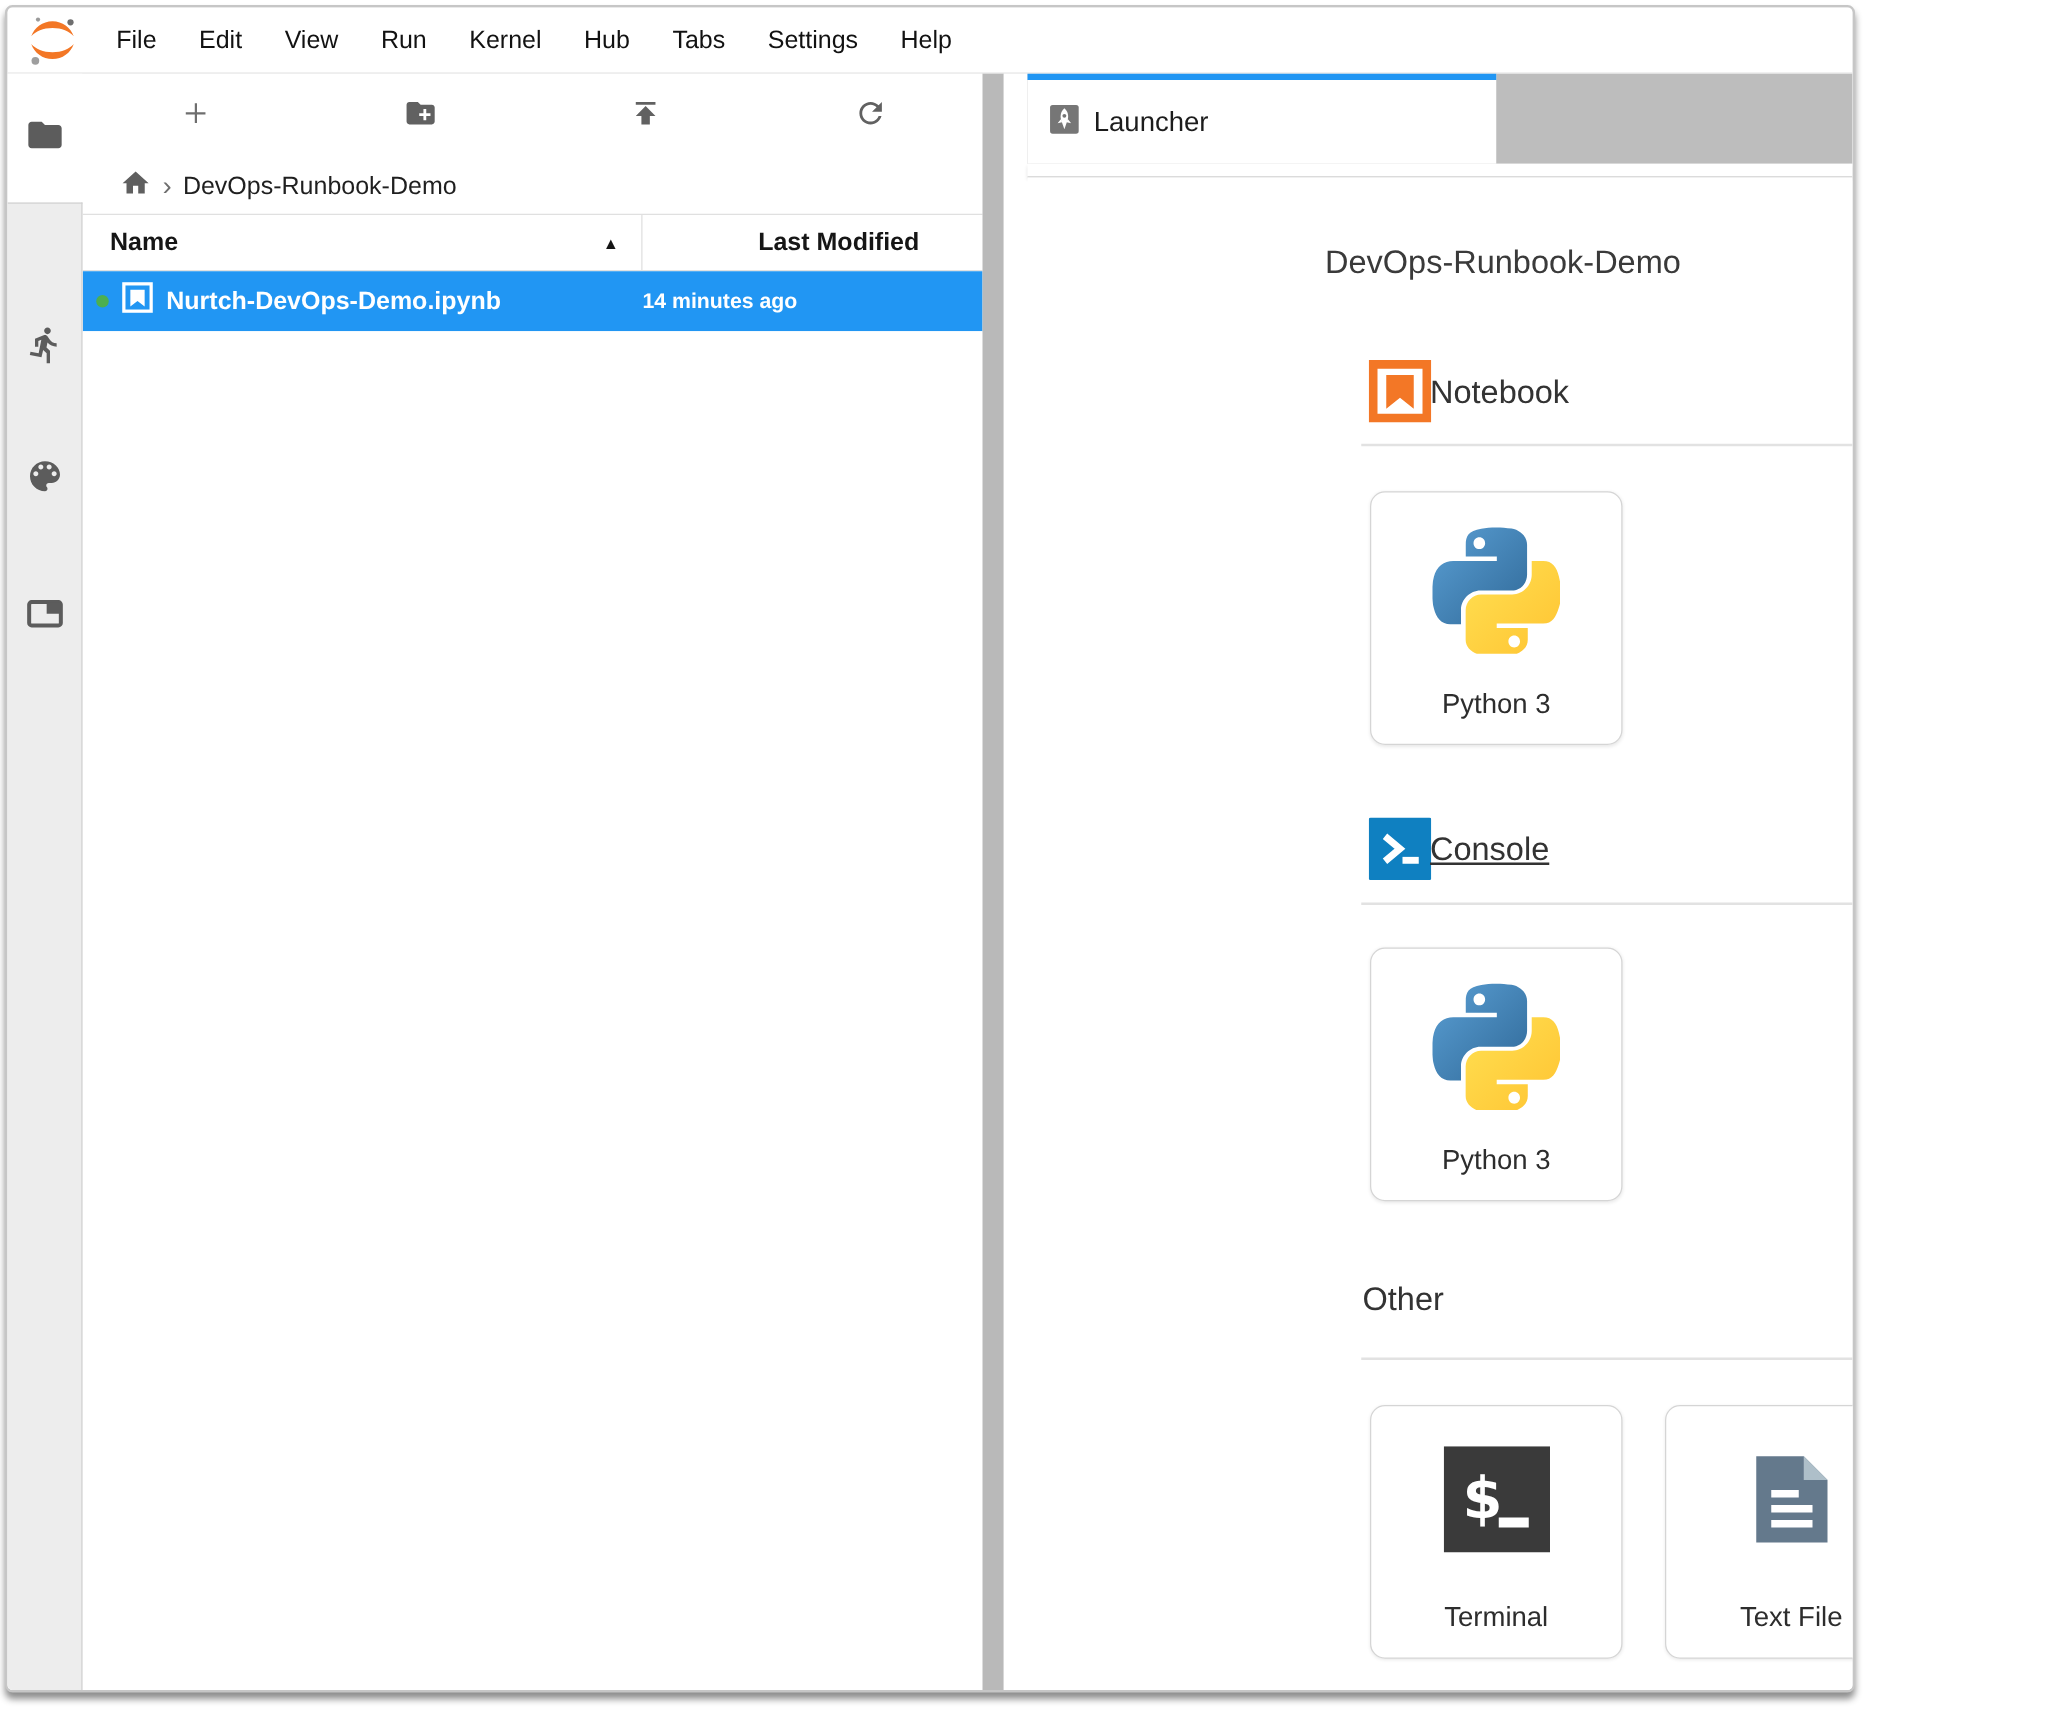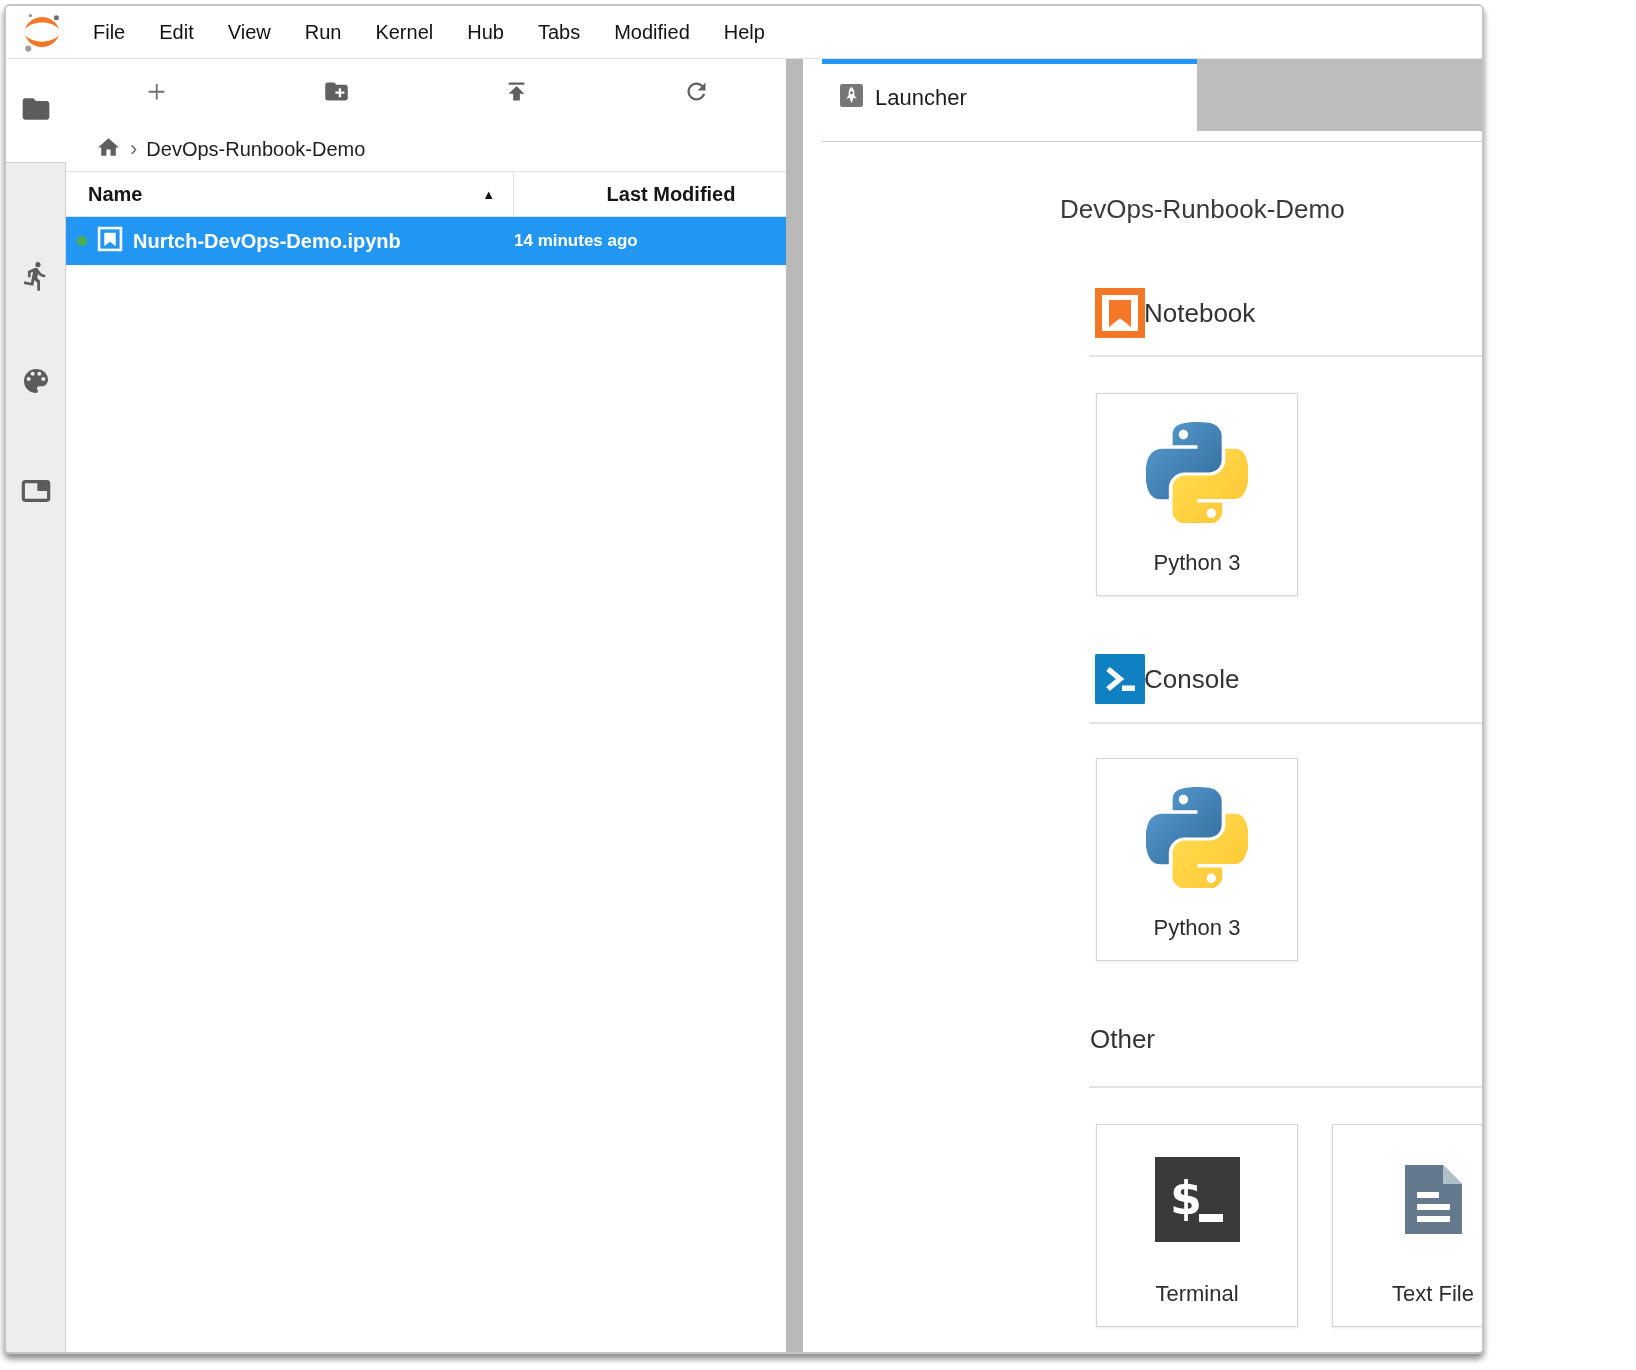--- a/index.html
+++ b/index.html
@@ -59,21 +59,21 @@
             box-shadow:0 2px 3px rgba(0,0,0,.12); }
   .launcher-body { flex:1; position:relative; background:#fff; }
 
   .lau-title { position:absolute; left:238px; top:52px; font-size:26px; color:#3a3a3a; }
   .sec-icon { position:absolute; left:273px; width:50px; height:50px; }
   .sec-label { position:absolute; left:322px; height:50px; line-height:50px; font-size:26px; color:#333; }
   .sec-label.noicon { left:268px; height:36px; line-height:36px; }
   .divider { position:absolute; left:267px; width:541px; border-top:2px solid #e2e2e2; }
 
   .card { position:absolute; width:202px; height:203px; background:#fff;
-          border:1px solid #d5d5d5; border-radius:0; box-shadow:0 1px 3px rgba(0,0,0,.09);
+          border:1px solid #d5d5d5; border-radius:12px; box-shadow:0 1px 3px rgba(0,0,0,.09);
           display:flex; flex-direction:column; align-items:center; cursor:pointer; }
   .card-label { margin-top:auto; margin-bottom:19px; font-size:22px; color:#2d2d2d; }
   .card .big-icon { margin-top:27px; }
   .card .sq-icon { margin-top:32px; }
 </style>
 </head>
 <body>
 
 <div class="frame">
 
@@ -87,21 +87,21 @@
         <circle cx="8.3" cy="38.6" r="3.1" fill="#9e9e9e"></circle>
       </svg>
     </div>
     <div class="menu-item">File</div>
     <div class="menu-item">Edit</div>
     <div class="menu-item">View</div>
     <div class="menu-item">Run</div>
     <div class="menu-item">Kernel</div>
     <div class="menu-item">Hub</div>
     <div class="menu-item">Tabs</div>
-    <div class="menu-item">Modified</div>
+    <div class="menu-item">Settings</div>
     <div class="menu-item">Help</div>
   </div>
 
   <div class="main">
 
     <div class="sidebar">
       <div class="sidebar-active">
         <span>
           <svg viewBox="0 0 24 24" width="32" height="32" fill="#5c5c5c">
             <path d="M10 4H4c-1.1 0-1.99.9-1.99 2L2 18c0 1.1.9 2 2 2h16c1.1 0 2-.9 2-2V8c0-1.1-.9-2-2-2h-8l-2-2z"></path>
@@ -256,21 +256,21 @@
           <span class="card-label">Python 3</span>
         </div>
 
         <div class="sec-icon" style="top:512px;">
           <svg viewBox="0 0 50 50" width="50" height="50">
             <rect x="0" y="0" width="50" height="50" rx="1.5" fill="#0f80c1"></rect>
             <path d="M13 15 L25 25 L13 35" fill="none" stroke="#fff" stroke-width="5.5"></path>
             <rect x="27" y="31.5" width="13" height="5.5" fill="#fff"></rect>
           </svg>
         </div>
-        <div class="sec-label" style="top:512px;">Console</div>
+        <div class="sec-label" style="top:512px;text-decoration:underline;">Console</div>
         <div class="divider" style="top:580px;"></div>
 
         <div class="card" style="left:274px; top:616px;">
           <span class="big-icon">
             <svg viewBox="0 0 110 110" width="102" height="102">
               <path fill="url(#pyb)" d="M54.9 1C50.3 1 45.9 1.4 42.1 2.1c-11.3 2-13.4 6.2-13.4 13.9v10.2h26.8V30H17.9C10.1 30 3.3 34.7 1.2 43.6c-2.5 10.2-2.6 16.6 0 27.3 1.9 7.9 6.4 13.6 14.2 13.6h9.2V72.2c0-8.9 7.7-16.7 16.8-16.7h26.8c7.5 0 13.4-6.1 13.4-13.6V16c0-7.3-6.1-12.7-13.4-14C63.6 1.3 59.5 1 54.9 1zM40.4 9.5c2.8 0 5 2.3 5 5.1s-2.2 5.1-5 5.1-5-2.3-5-5.1 2.2-5.1 5-5.1z"></path>
               <path fill="url(#pyy)" d="M85.6 30v11.9c0 9.2-7.8 17-16.8 17H42c-7.4 0-13.4 6.3-13.4 13.6V98c0 7.3 6.3 11.5 13.4 13.6 8.5 2.5 16.6 2.9 26.8 0 6.8-2 13.4-5.9 13.4-13.6V87.8H55.4V84h40.2c7.8 0 10.7-5.4 13.4-13.6 2.8-8.4 2.7-16.5 0-27.3-1.9-7.8-5.6-13.1-13.4-13.1h-10zM70.5 94.3c2.8 0 5 2.3 5 5.1s-2.2 5.1-5 5.1-5-2.3-5-5.1 2.2-5.1 5-5.1z"></path>
             </svg>
           </span>
           <span class="card-label">Python 3</span>

